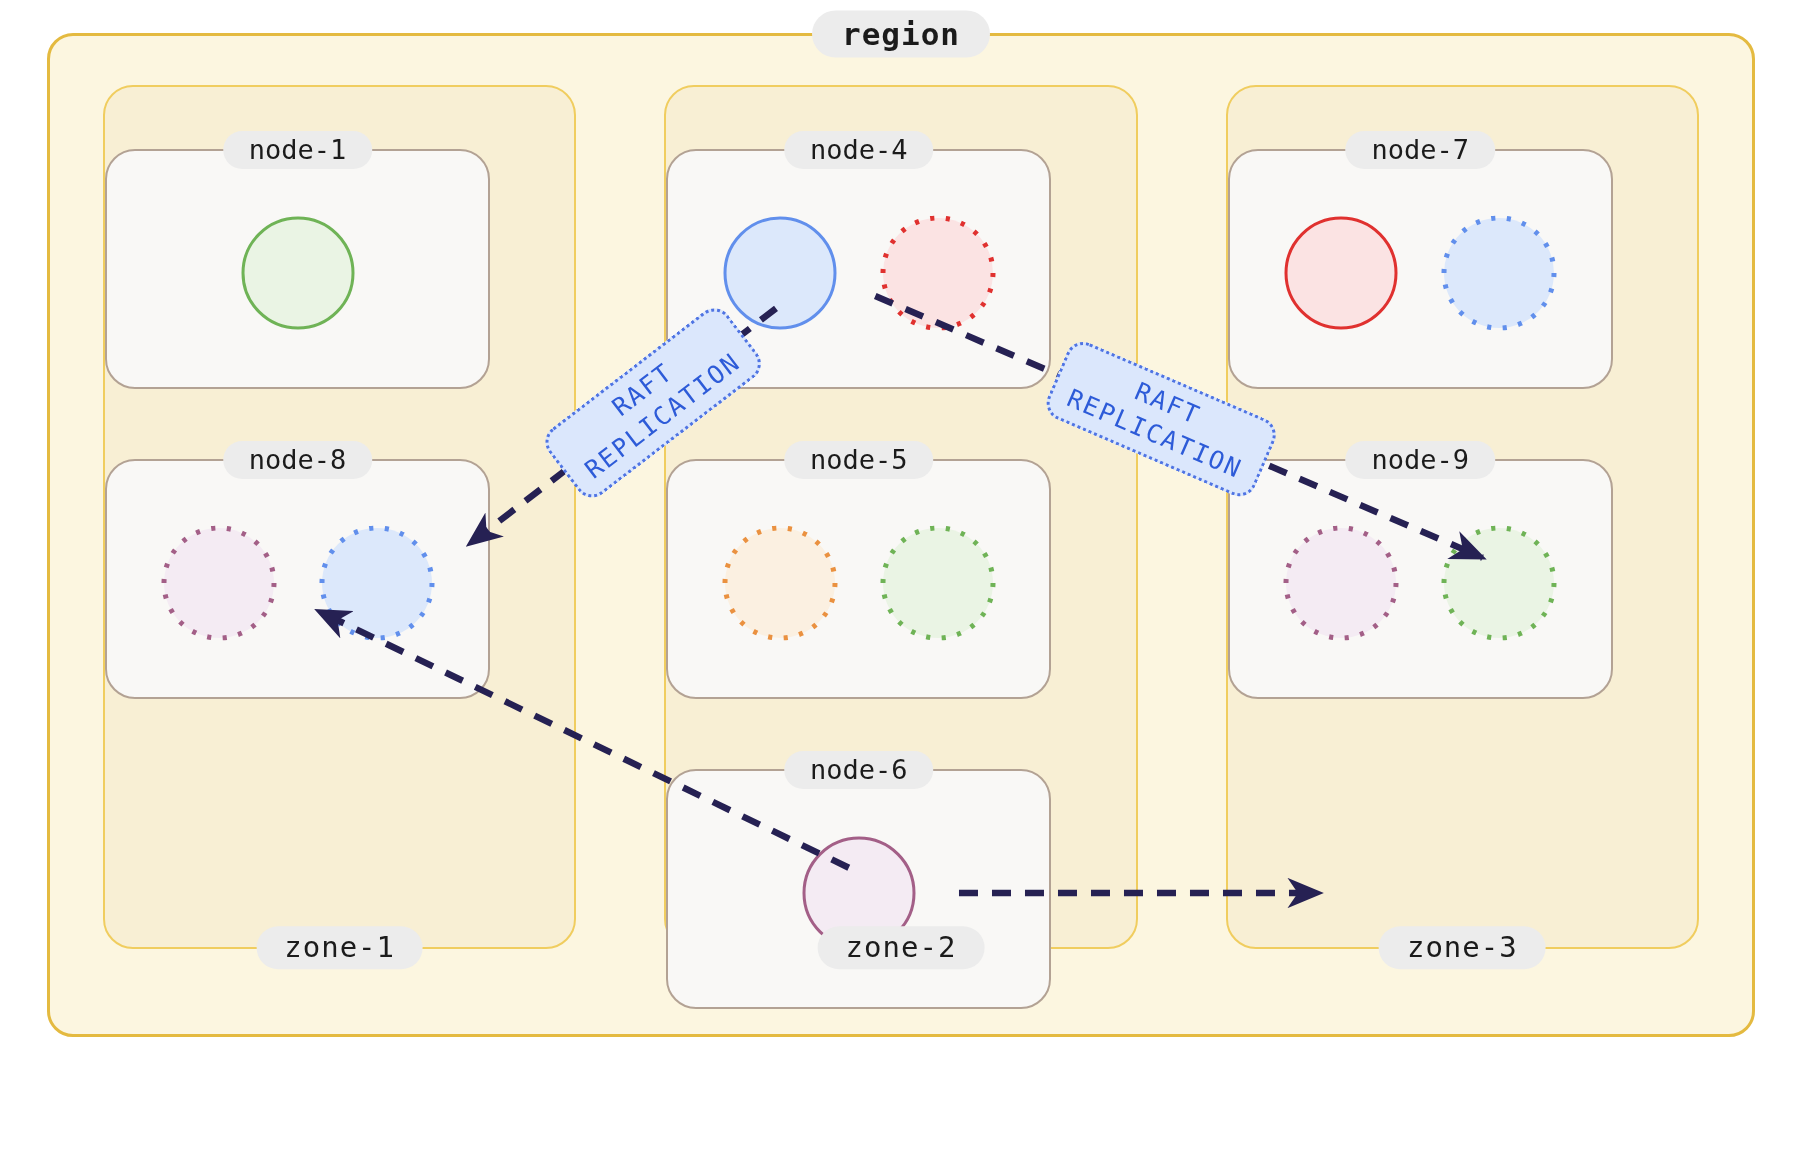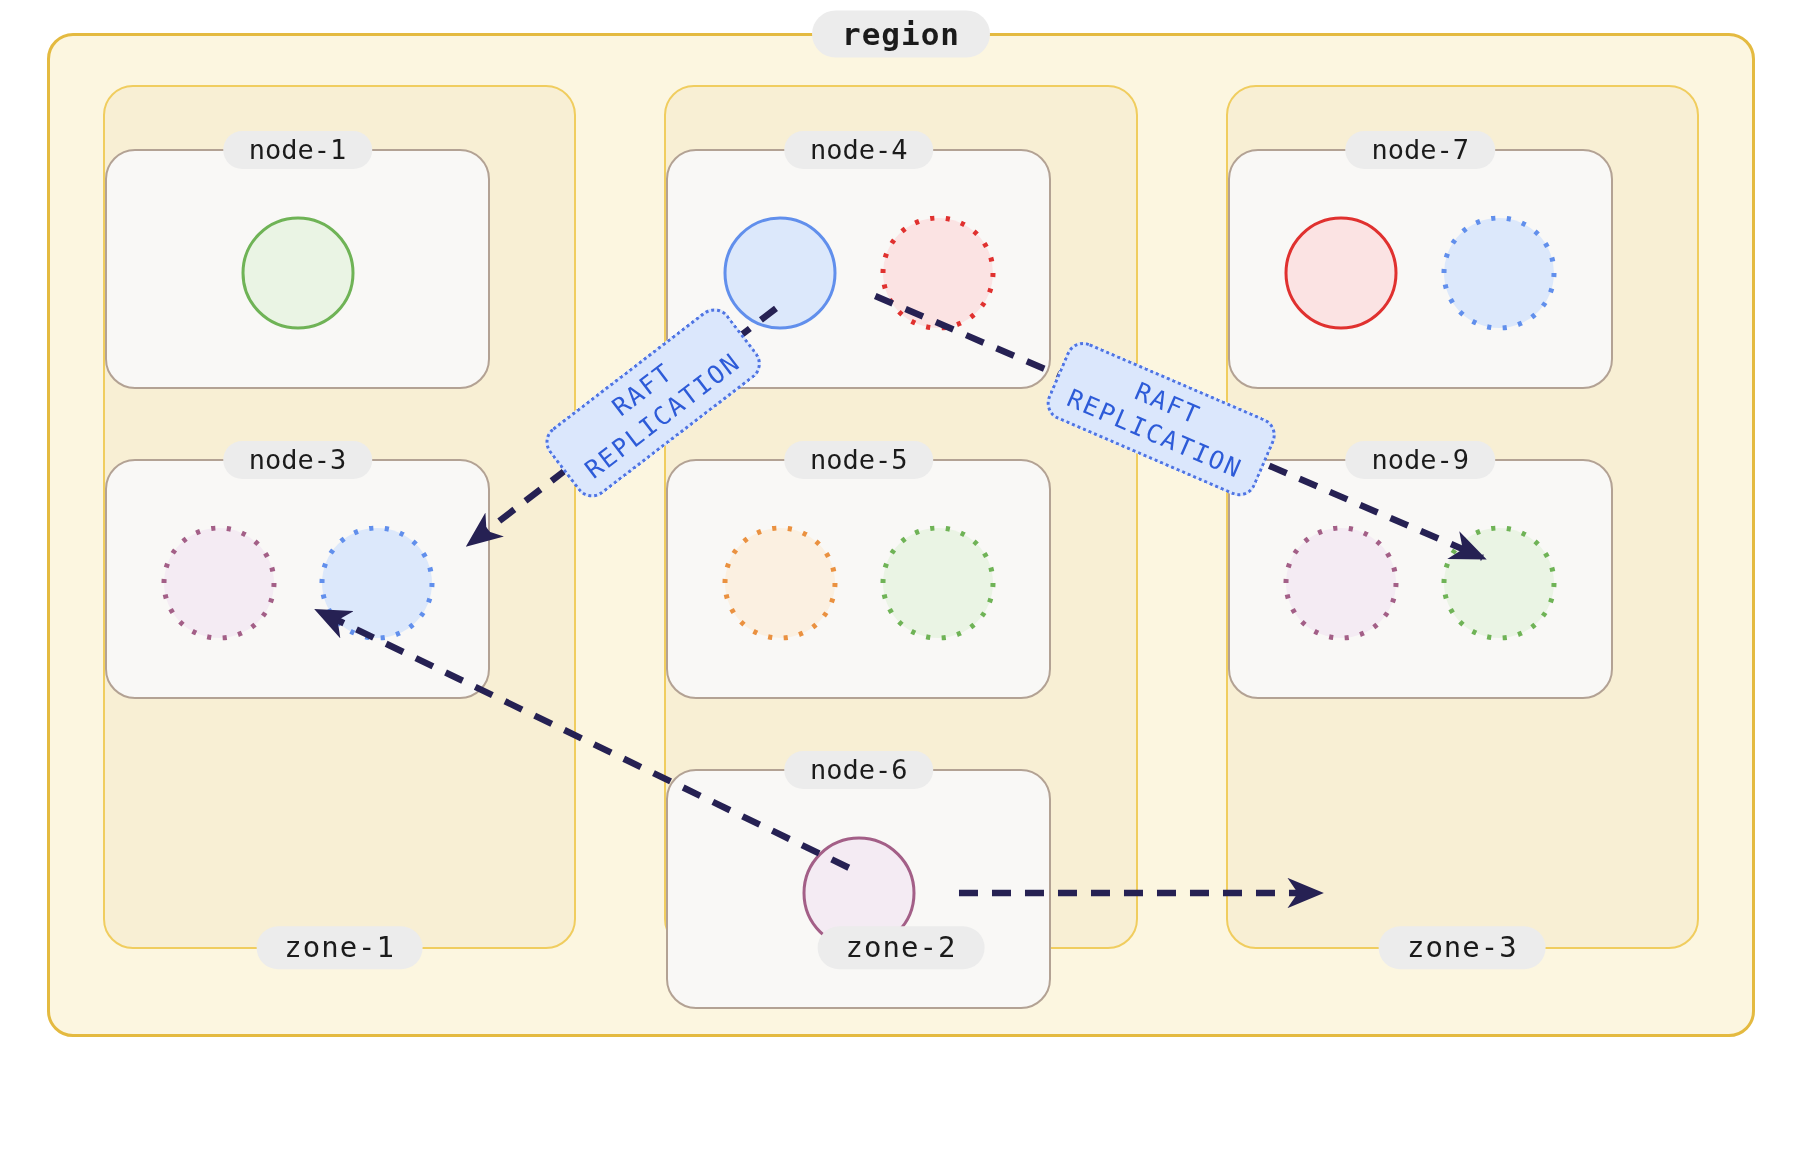--- a/index.html
+++ b/index.html
@@ -75,21 +75,21 @@
     <div class="nodes">
           <div class="node">
     <div class="pill node-pill">node-1</div>
     <div class="replicas">
               <svg class="replica" width="118" height="118" viewBox="0 0 118 118">
                 <circle cx="59" cy="59" r="55" fill="#eaf4e4" stroke="#6fb356" stroke-width="3"></circle>
               </svg>
             </div>
   </div>
           <div class="node">
-    <div class="pill node-pill">node-3</div>
+    <div class="pill node-pill">node-8</div>
     <div class="replicas">
               <svg class="replica" width="118" height="118" viewBox="0 0 118 118">
                 <circle cx="59" cy="59" r="55" fill="#f4ebf3" stroke="#a35f87" pathLength="352" stroke-width="5" stroke-dasharray="4.2 11.8"></circle>
               </svg>
               <svg class="replica" width="118" height="118" viewBox="0 0 118 118">
                 <circle cx="59" cy="59" r="55" fill="#dce8fb" stroke="#618fec" pathLength="352" stroke-width="5" stroke-dasharray="4.2 11.8"></circle>
               </svg>
             </div>
   </div>
         </div>

